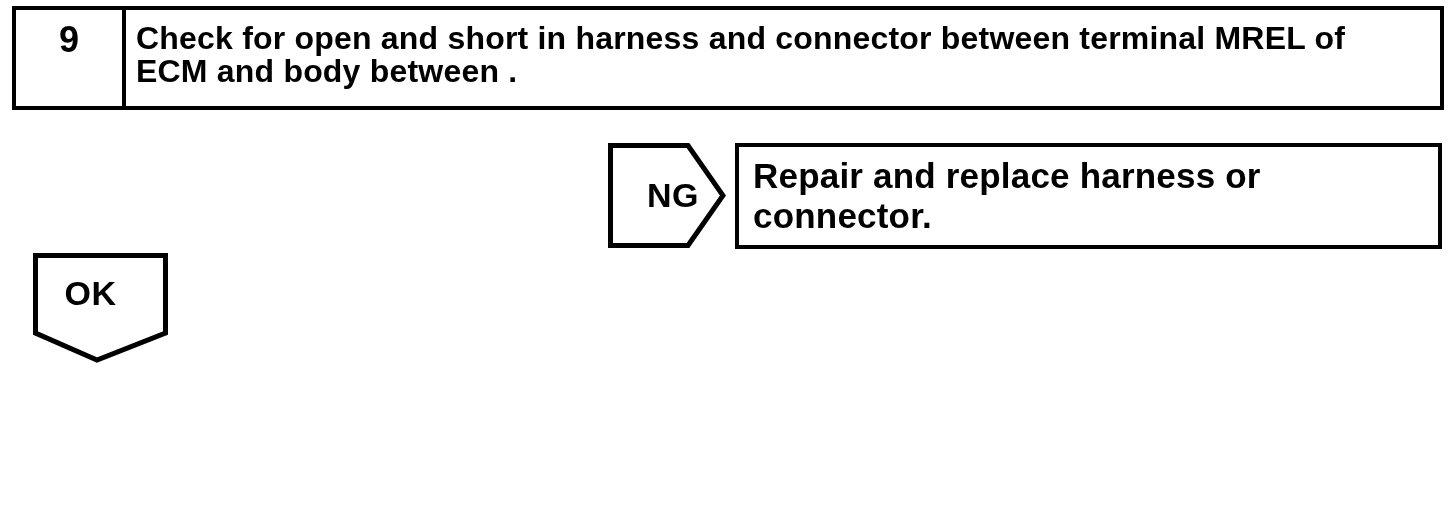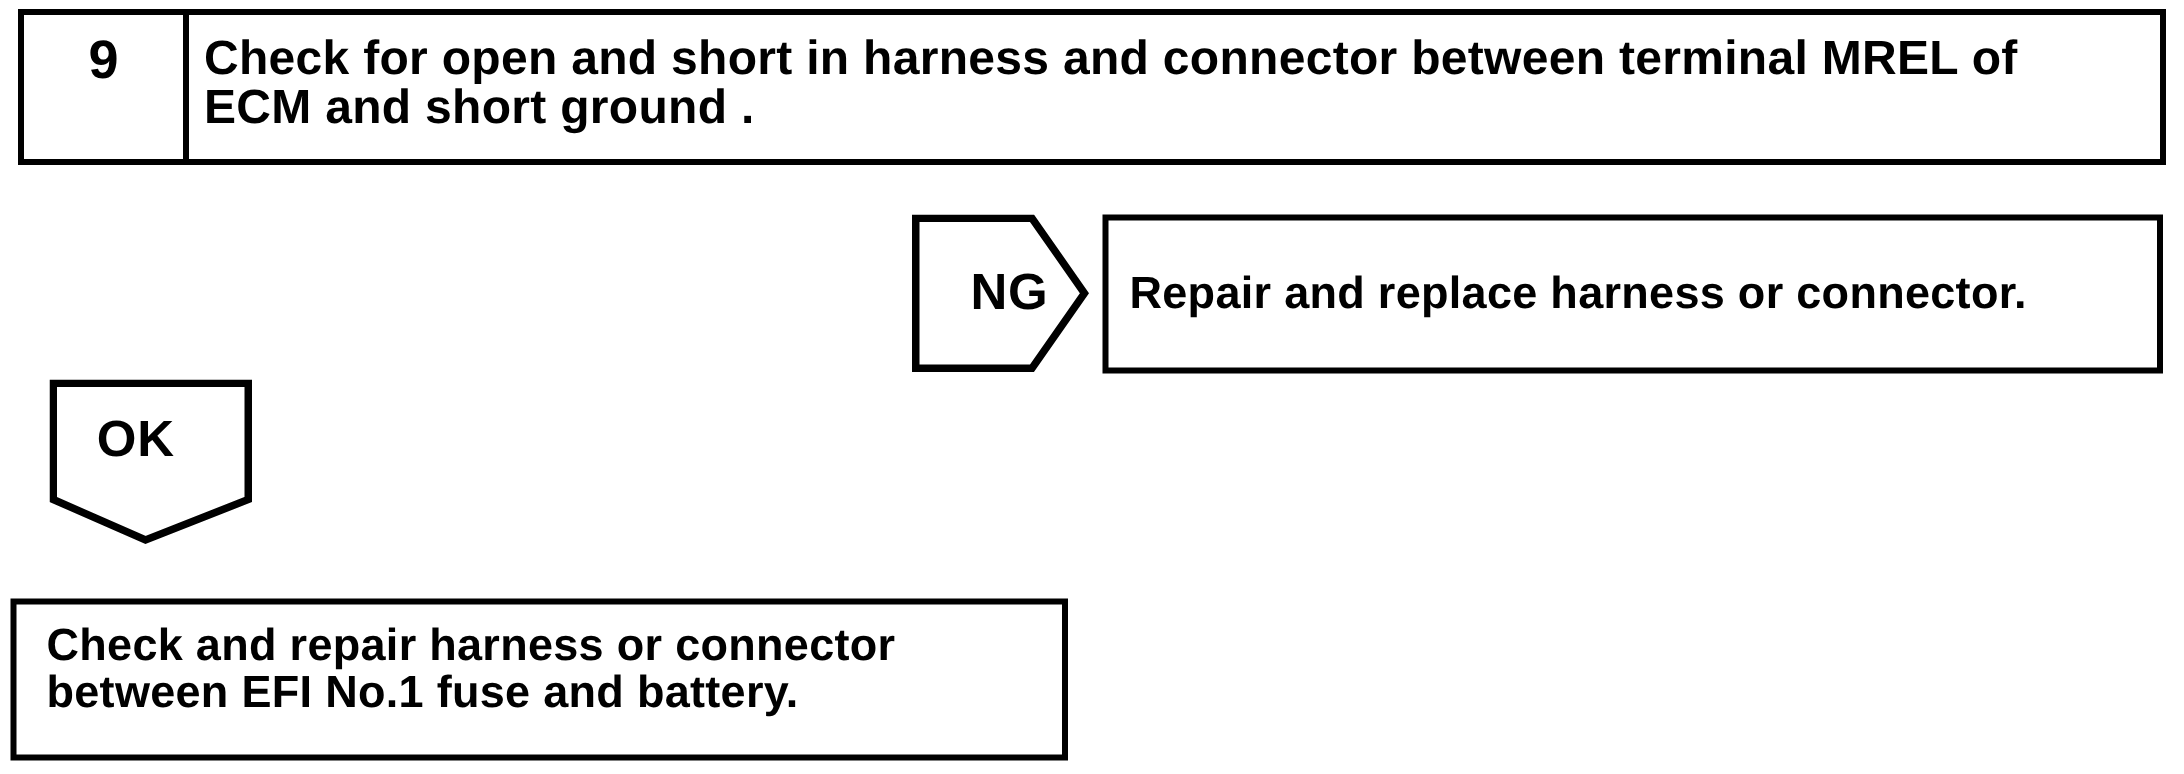--- a/index.html
+++ b/index.html
@@ -92,21 +92,21 @@
   }
   
   .ng-result-box {
     left: 735px;
     top: 143px;
     width: 707px;
     height: 106px;
     display: flex;
     align-items: center;
     padding-left: 14px;
-    font-size: 30px;
+    font-size: 35px;
     letter-spacing: 0.2px;
   }
   
   .ok-result-box {
     left: 7px;
     top: 399px;
     width: 705px;
     height: 108px;
     font-size: 30px;
     line-height: 31px;
@@ -120,38 +120,35 @@
 </style>
 </head>
 <body>
 
 <div class="canvas">
 
   <div class="box step-box">
     <div class="step-num-cell">
       <span>9</span>
     </div>
-    <div class="step-text">Check for open and short in harness and connector between terminal MREL of ECM and short ground .</div>
+    <div class="step-text">Check for open and short in harness and connector between terminal MREL of ECM and body between .</div>
   </div>
 
   <div class="pent ng-pent">
     <svg width="118" height="105" viewBox="0 0 118 105">
       <polygon points="2.5,2.5 80,2.5 115,52.5 80,102.5 2.5,102.5" fill="#ffffff" stroke="#000000" stroke-width="5" stroke-linejoin="miter"></polygon>
     </svg>
     <span class="pent-label">NG</span>
   </div>
 
   <div class="box ng-result-box">
     <span>Repair and replace harness or connector.</span>
   </div>
 
   <div class="pent ok-pent">
     <svg width="135" height="110" viewBox="0 0 135 110">
       <polygon points="2.5,2.5 132.5,2.5 132.5,80 64,107 2.5,80" fill="#ffffff" stroke="#000000" stroke-width="5" stroke-linejoin="miter"></polygon>
     </svg>
     <span class="pent-label">OK</span>
   </div>
 
-  <div class="box ok-result-box">
-    <span class="ok-result-text">Check and repair harness or connector between EFI No.1 fuse and battery.</span>
-  </div>
 
 </div>
 
 </body></html>

